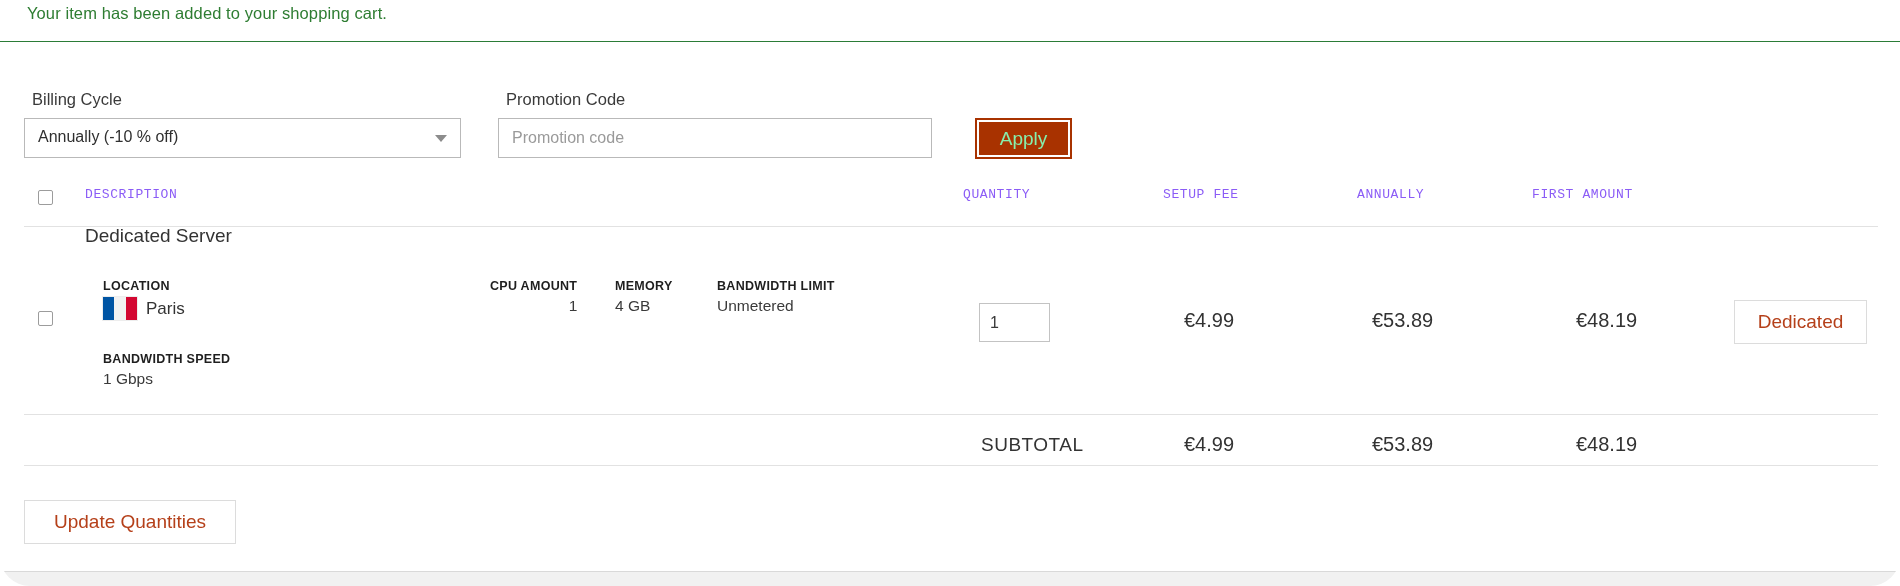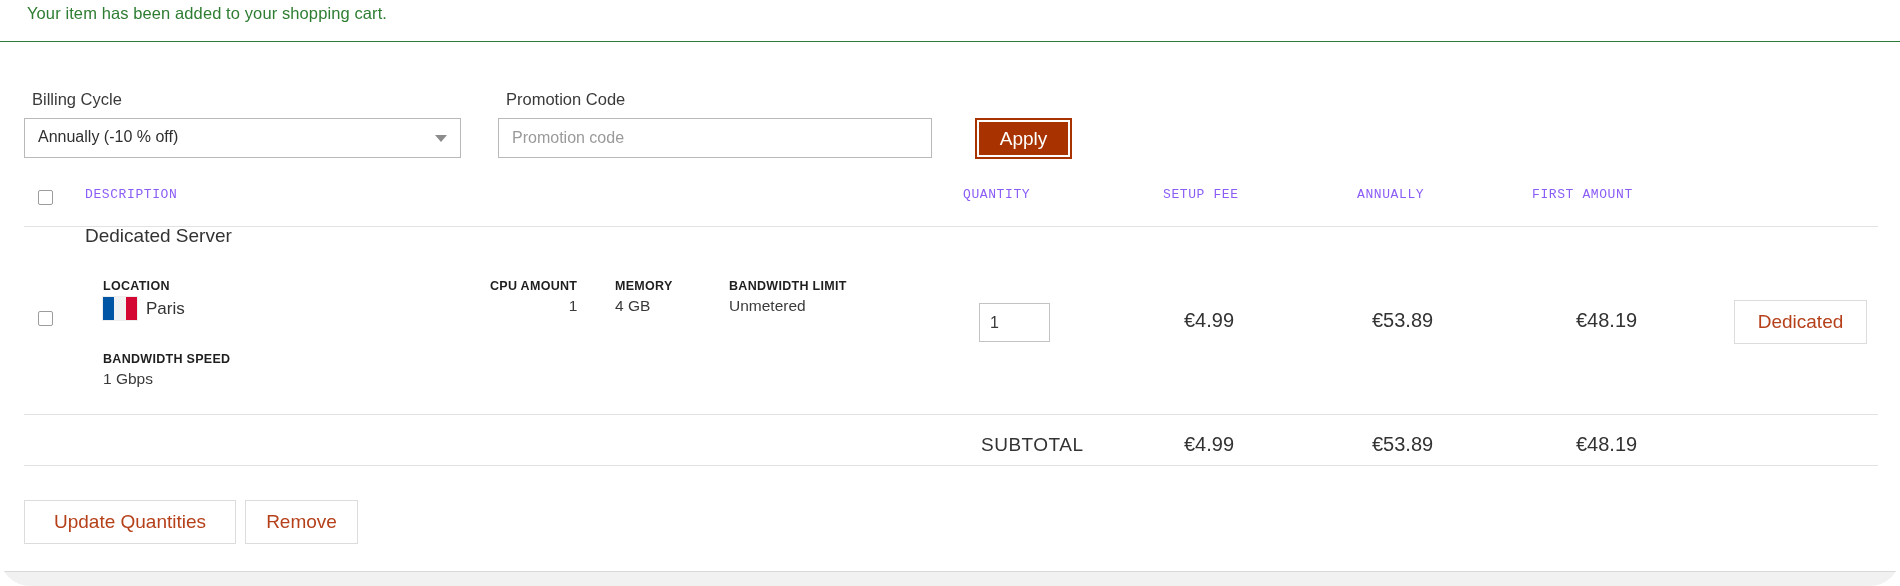--- a/index.html
+++ b/index.html
@@ -85,21 +85,21 @@
   }
 
   .apply-btn {
     position: absolute;
     left: 975px; top: 118px;
     width: 97px; height: 41px;
     background: #a83200;
     border: 2px solid #a83200;
     box-shadow: inset 0 0 0 2px #ffffff;
     box-sizing: border-box;
-    color: #ffffff;
+    color: #86efac;
     font-size: 19px;
     text-align: center;
     line-height: 37px;
     cursor: pointer;
   }
 
   
   .rule {
     position: absolute;
     left: 24px;
@@ -165,21 +165,21 @@
     font-size: 13.5px;
     color: #6d6d6d;
     white-space: nowrap;
   }
 
   .sp-location  { left: 103px; top: 279px; }
   .sp-bwspeed   { left: 103px; top: 352px; }
   .sp-cpu       { left: 268px; top: 279px; }
   .sp-cpuamt    { left: 490px; top: 279px; text-align: right; }
   .sp-memory    { left: 615px; top: 279px; }
-  .sp-bwlimit   { left: 717px; top: 279px; margin-left: 12px; }
+  .sp-bwlimit   { left: 717px; top: 279px; }
 
   .flagrow { display: flex; align-items: center; margin-top: 4px; }
   .flag {
     width: 34px; height: 23px;
     display: inline-flex;
     box-shadow: 0 0 0 1px #ededed;
   }
   .flag i { display: block; height: 100%; width: 33.333%; }
   .flag .b { background: #0055a4; }
   .flag .w { background: #f2f2f2; }
@@ -346,16 +346,15 @@
 
   <div class="rule rule-item"></div>
 
   <div class="subtotal-label">SUBTOTAL</div>
   <div class="sub-price s-setup">€4.99</div>
   <div class="sub-price s-ann">€53.89</div>
   <div class="sub-price s-first">€48.19</div>
   <div class="rule rule-sub"></div>
 
   <div class="action-btn a-update">Update Quantities</div>
-  <div class="action-btn a-remove">Remove</div>
 
   <div class="footer-strip"></div>
 </div>
 
 </body></html>

